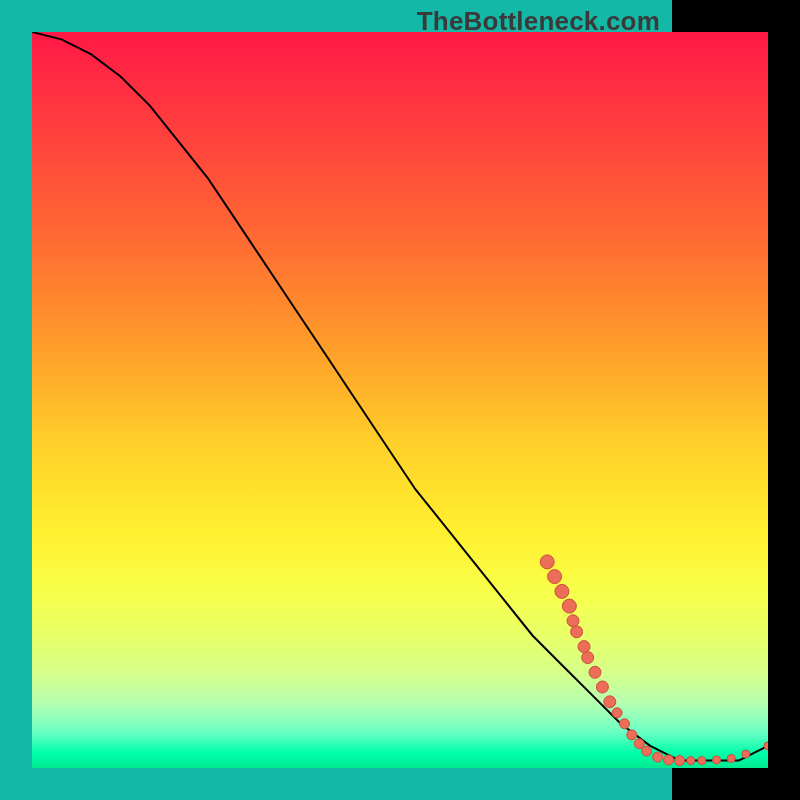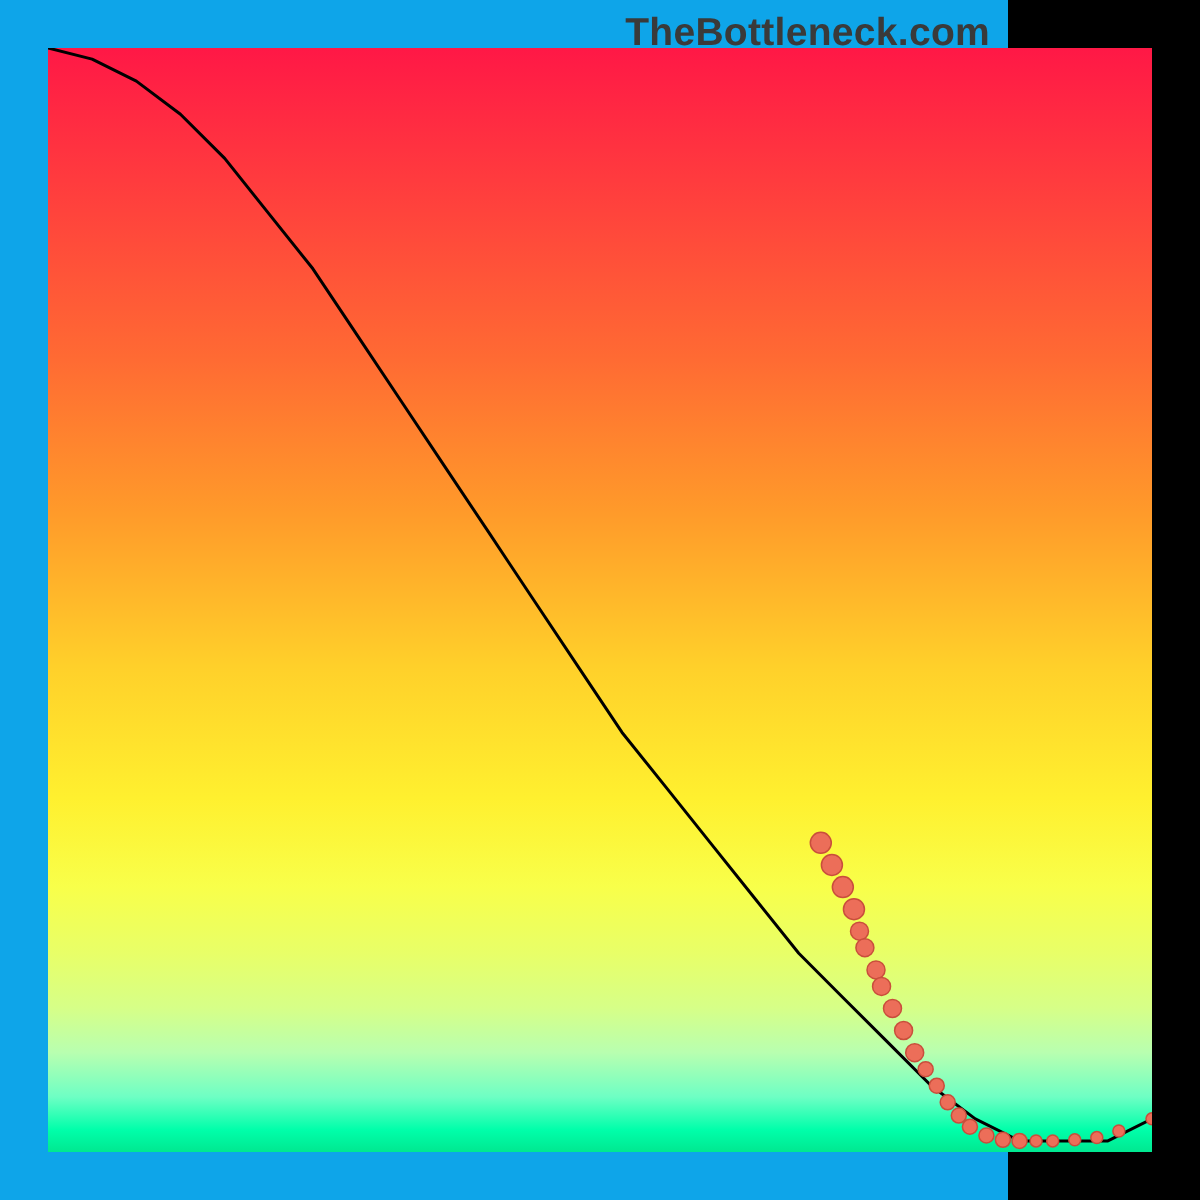--- a/index.html
+++ b/index.html
@@ -8,21 +8,21 @@
     width: 800px;
     height: 800px;
     background: #000;
     overflow: hidden;
     font-family: Arial, Helvetica, sans-serif;
   }
   .frame {
     position: relative;
     width: 672px;
     height: 800px;
-    background: #0ea5e9;
+    background: #14b8a6;
   }
   .plot-area {
     position: absolute;
     left: 32px;
     top: 32px;
     width: 736px;
     height: 736px;
     
     background: linear-gradient(
       to bottom,

